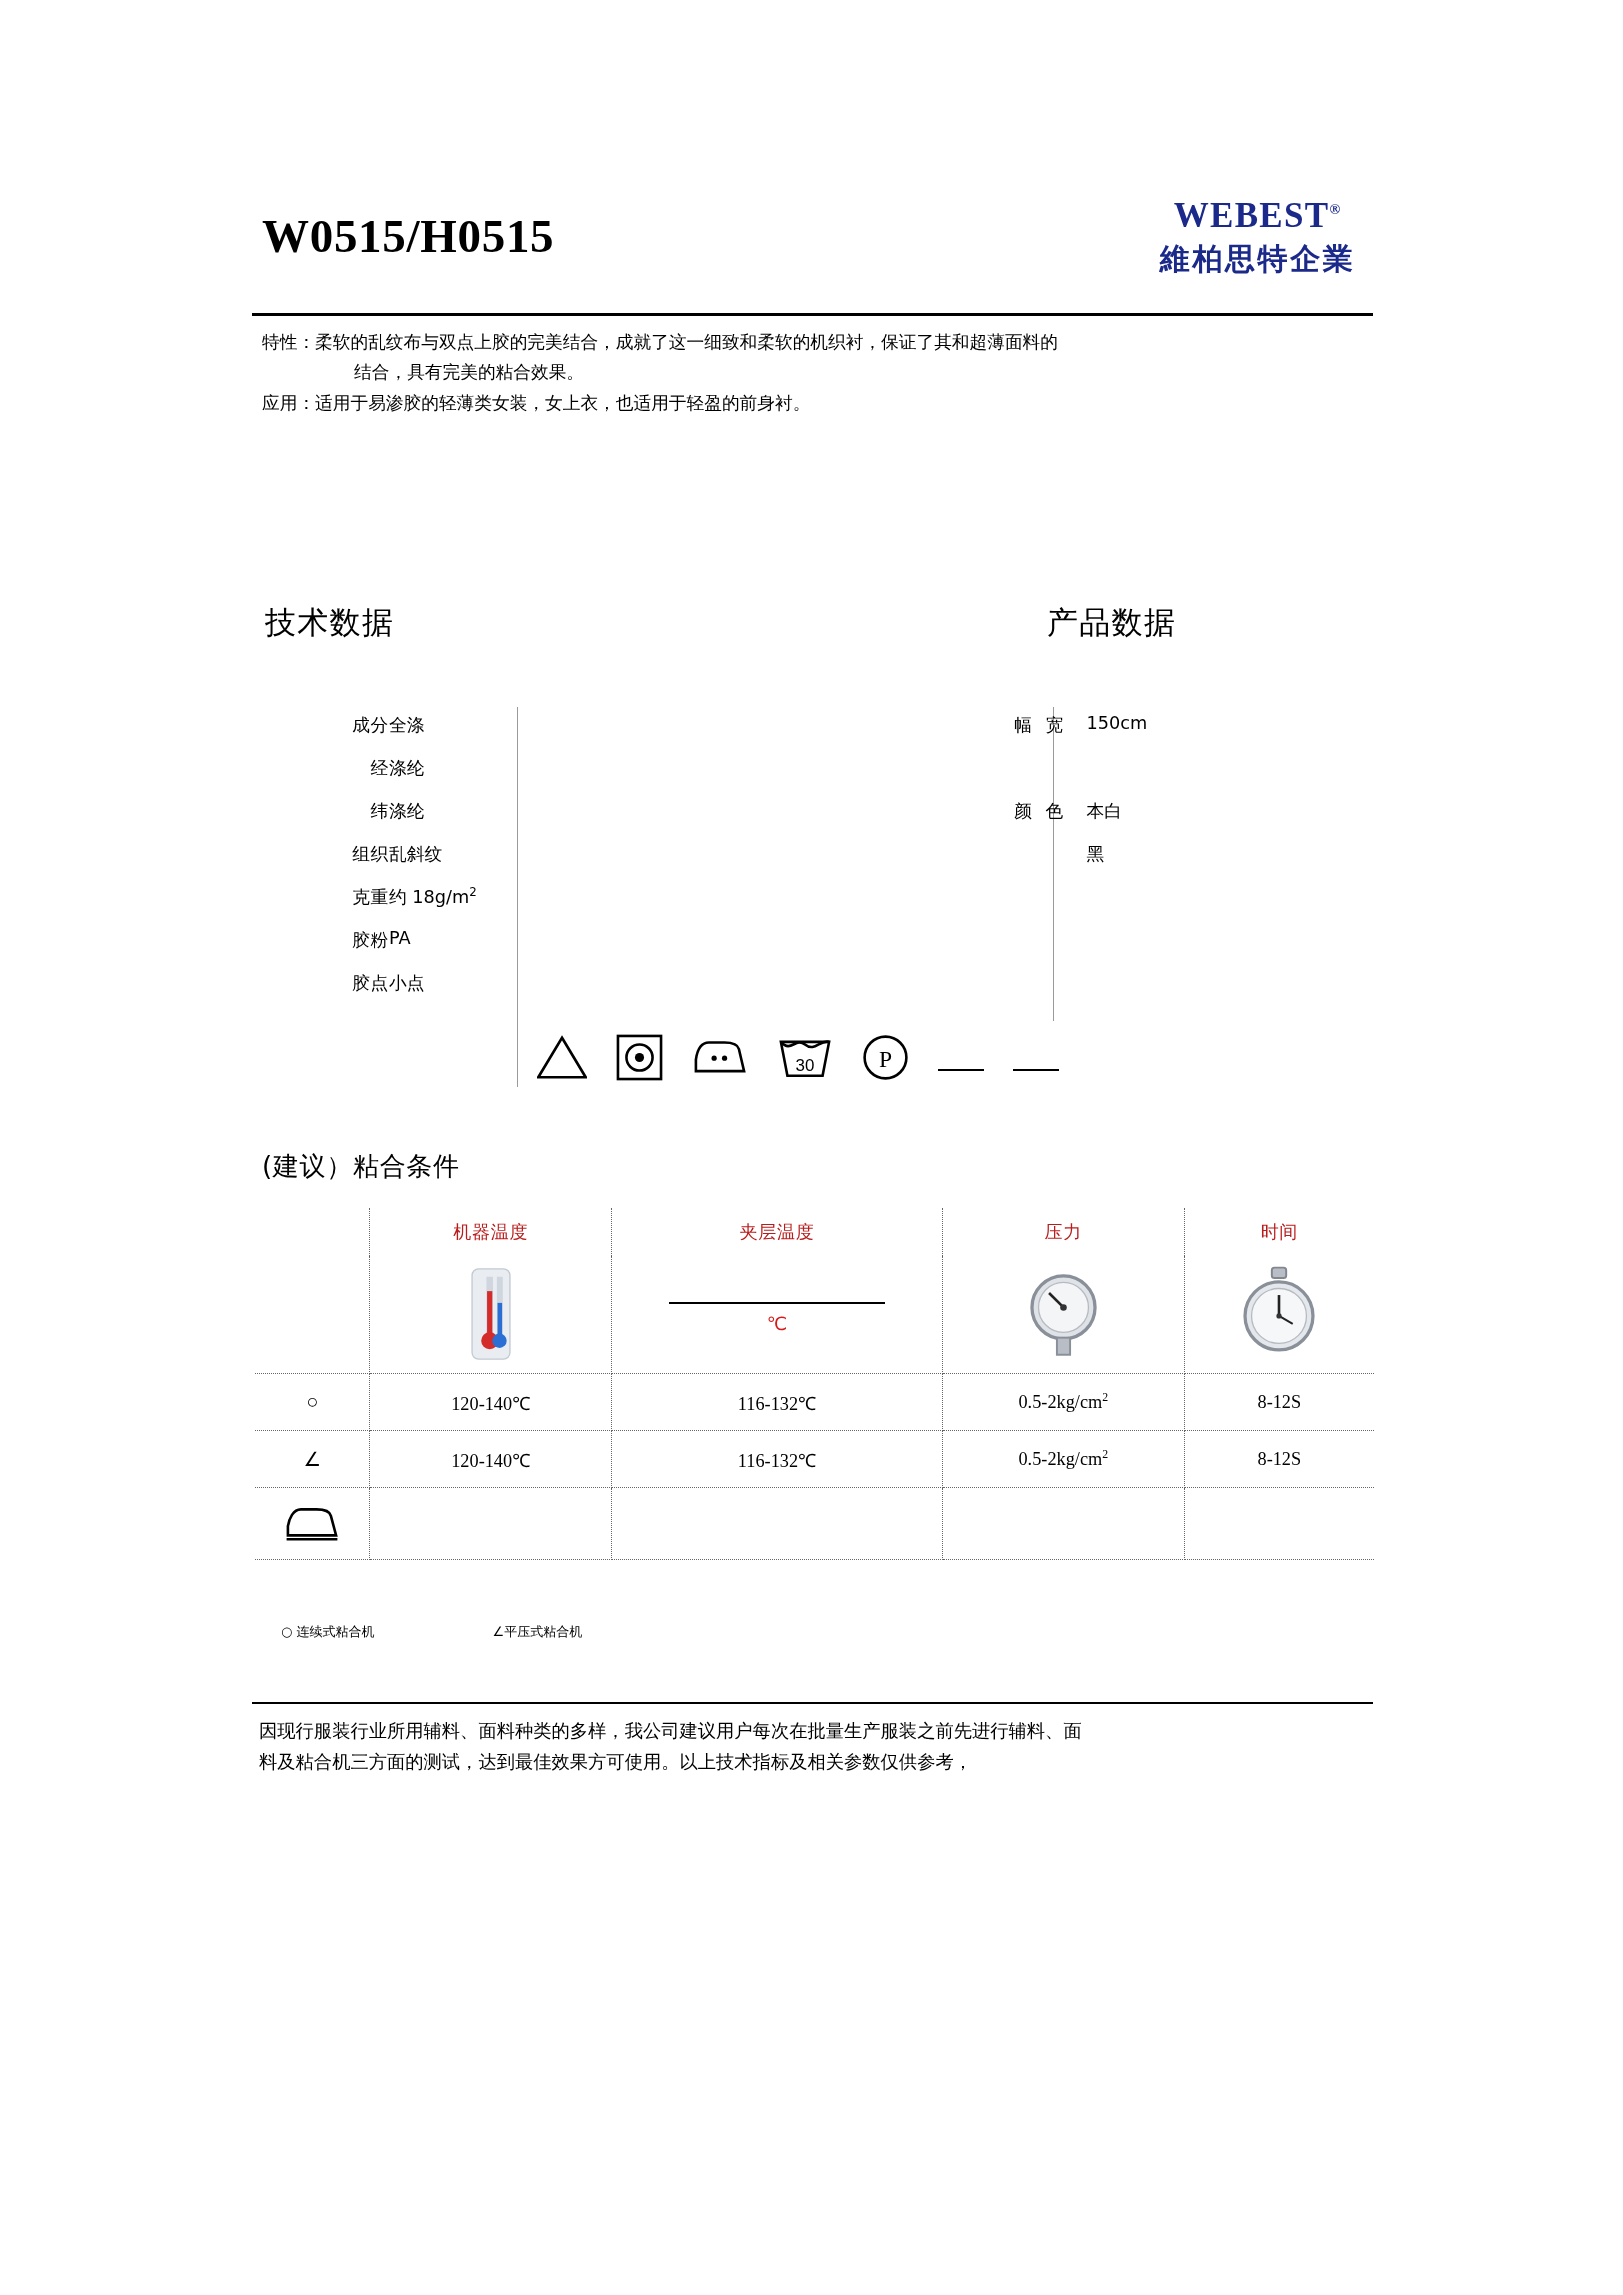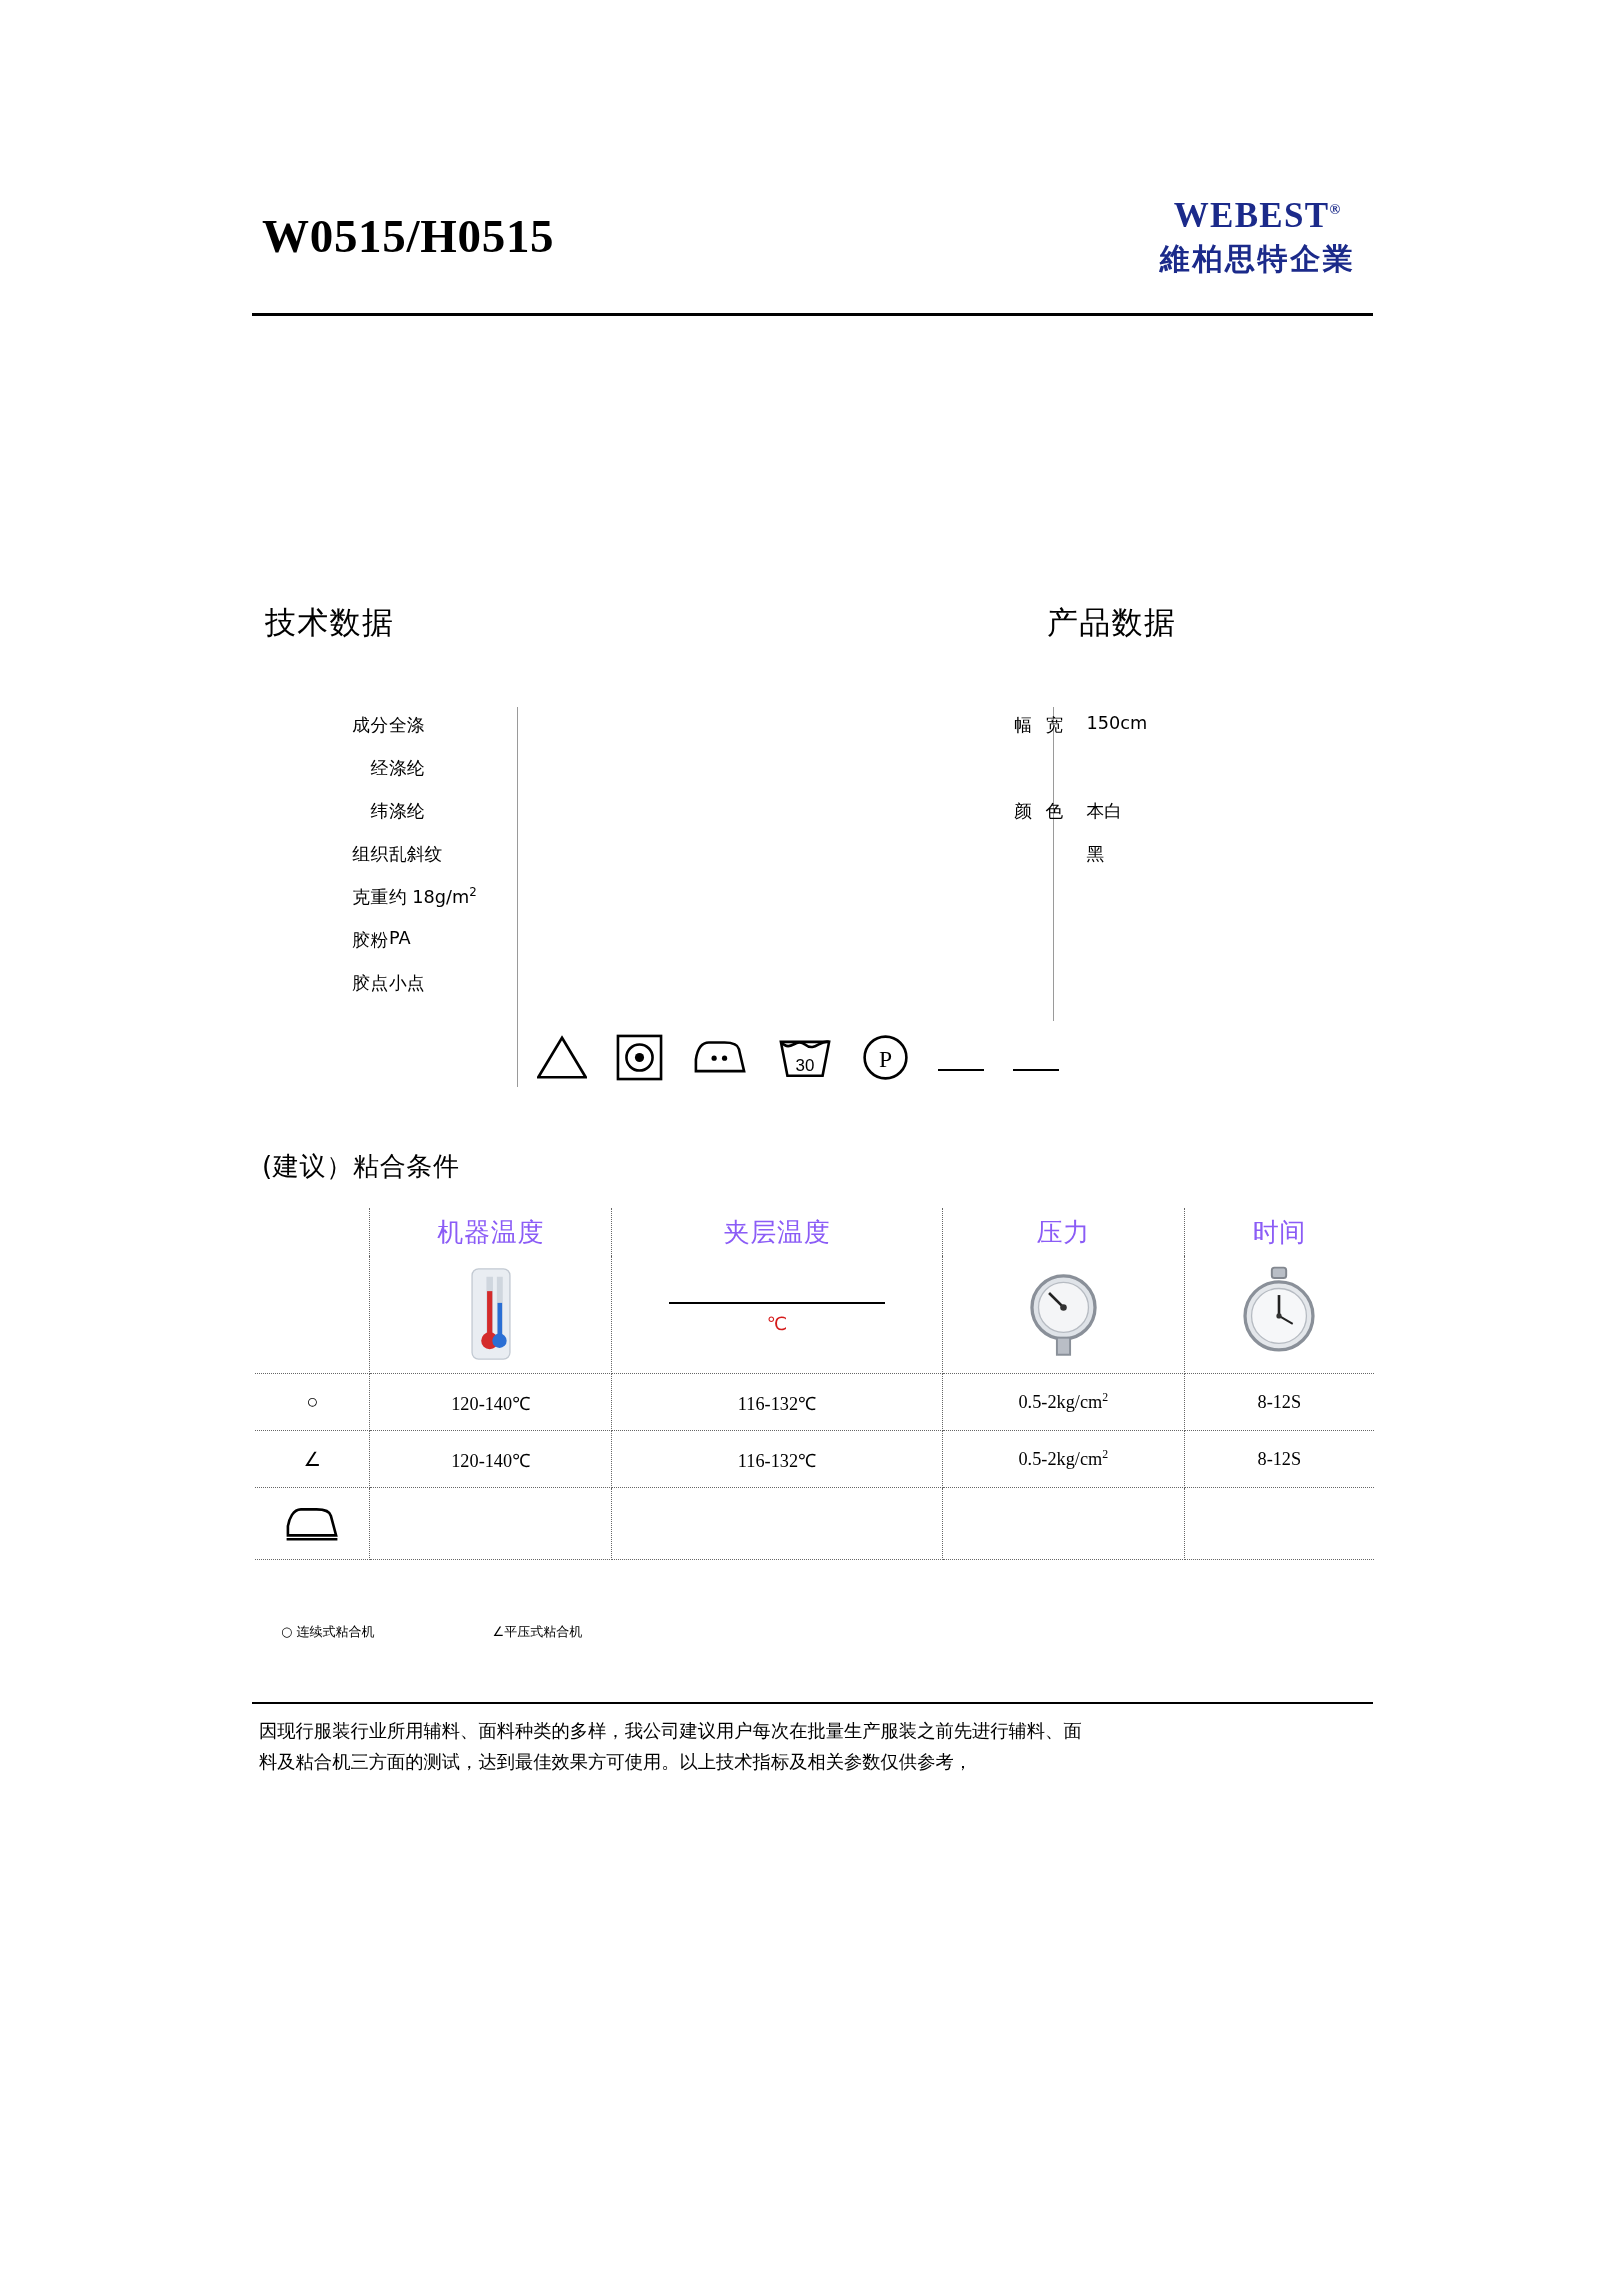--- a/index.html
+++ b/index.html
@@ -201,22 +201,22 @@
     border-bottom: 0.7px dotted #666;
     text-align: center;
     vertical-align: middle;
     font-weight: normal;
   }
   .bond-table tr.head td {
     border-bottom: none;
   }
   .bond-table td.last, .bond-table th.last { border-right: none; }
   .col-head {
-    color: #8b5cf6;
-    font-size: 26px;
+    color: #b91c1c;
+    font-size: 18px;
     height: 46px;
     letter-spacing: 0.7px;
   }
   .icon-cell {
     height: 115px;
   }
   .data-cell {
     height: 54px;
     font-size: 18.3px;
     font-family: "Liberation Serif", serif;
@@ -270,20 +270,33 @@
 
   <div class="header">
     <div class="doc-title">W0515/H0515</div>
     <div class="logo">
       <div class="logo-main"><span>WEBEST</span><span class="logo-reg">®</span></div>
       <div class="logo-cn">維柏思特企業</div>
     </div>
   </div>
   <div class="rule-top"></div>
 
+  <div class="intro">
+    <div class="intro-row">
+      <div class="intro-label">特性：</div>
+      <div class="intro-text">
+        <span>柔软的乱纹布与双点上胶的完美结合，成就了这一细致和柔软的机织衬，保证了其和超薄面料的</span>
+        <span class="second-line">结合，具有完美的粘合效果。</span>
+      </div>
+    </div>
+    <div class="intro-row">
+      <div class="intro-label">应用：</div>
+      <div class="intro-text">适用于易渗胶的轻薄类女装，女上衣，也适用于轻盈的前身衬。</div>
+    </div>
+  </div>
 
   <div class="sec-title" id="tech-title">技术数据</div>
   <div class="sec-title" id="prod-title">产品数据</div>
 
   <div class="vline" id="vline-left"></div>
   <div class="vline" id="vline-right"></div>
 
   <div class="spec-left">
     <div class="spec-row">
       <div class="spec-key">成分</div>

